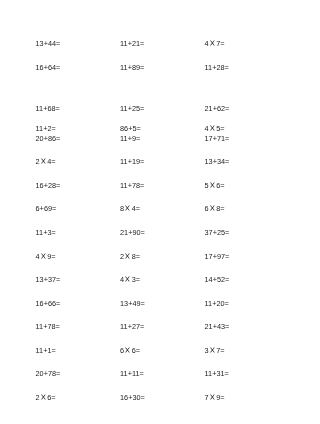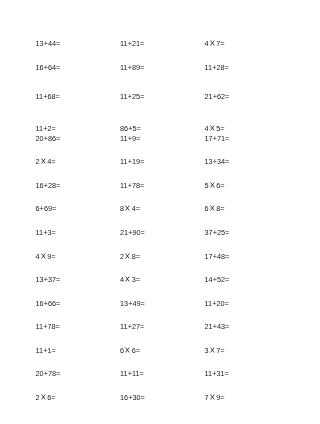--- a/index.html
+++ b/index.html
@@ -12,21 +12,21 @@
            color:#222222;}
   
   .op[data-op="multiply"]{display:inline-block;width:7.65px;text-align:center;
            font-family:"DejaVu Sans",sans-serif;font-size:6.6px;
            transform:translate(-0.42px,-0.55px) scale(1.14,1.45);transform-origin:50% 50%;}
   .c1{left:35.55px}
   .c2{left:120.05px}
   .c3{left:204.55px}
   .r1{top:38.45px}
   .r2{top:62.02px}
-  .r3{top:91px}
+  .r3{top:103px}
   .r4{top:123px}
   .r5{top:132.73px}
   .r6{top:156.30px}
   .r7{top:179.87px}
   .r8{top:203.44px}
   .r9{top:227.01px}
   .r10{top:250.58px}
   .r11{top:274.15px}
   .r12{top:297.72px}
   .r13{top:321.29px}
@@ -60,21 +60,21 @@
   <div class="problem r7 c2"><span class="num">11</span><span class="op" data-op="add">+</span><span class="num">78</span><span class="eq">=</span></div>
   <div class="problem r7 c3"><span class="num">5</span><span class="op" data-op="multiply">×</span><span class="num">6</span><span class="eq">=</span></div>
   <div class="problem r8 c1"><span class="num">6</span><span class="op" data-op="add">+</span><span class="num">69</span><span class="eq">=</span></div>
   <div class="problem r8 c2"><span class="num">8</span><span class="op" data-op="multiply">×</span><span class="num">4</span><span class="eq">=</span></div>
   <div class="problem r8 c3"><span class="num">6</span><span class="op" data-op="multiply">×</span><span class="num">8</span><span class="eq">=</span></div>
   <div class="problem r9 c1"><span class="num">11</span><span class="op" data-op="add">+</span><span class="num">3</span><span class="eq">=</span></div>
   <div class="problem r9 c2"><span class="num">21</span><span class="op" data-op="add">+</span><span class="num">90</span><span class="eq">=</span></div>
   <div class="problem r9 c3"><span class="num">37</span><span class="op" data-op="add">+</span><span class="num">25</span><span class="eq">=</span></div>
   <div class="problem r10 c1"><span class="num">4</span><span class="op" data-op="multiply">×</span><span class="num">9</span><span class="eq">=</span></div>
   <div class="problem r10 c2"><span class="num">2</span><span class="op" data-op="multiply">×</span><span class="num">8</span><span class="eq">=</span></div>
-  <div class="problem r10 c3"><span class="num">17</span><span class="op" data-op="add">+</span><span class="num">48</span><span class="eq">=</span></div>
+  <div class="problem r10 c3"><span class="num">17</span><span class="op" data-op="add">+</span><span class="num">97</span><span class="eq">=</span></div>
   <div class="problem r11 c1"><span class="num">13</span><span class="op" data-op="add">+</span><span class="num">37</span><span class="eq">=</span></div>
   <div class="problem r11 c2"><span class="num">4</span><span class="op" data-op="multiply">×</span><span class="num">3</span><span class="eq">=</span></div>
   <div class="problem r11 c3"><span class="num">14</span><span class="op" data-op="add">+</span><span class="num">52</span><span class="eq">=</span></div>
   <div class="problem r12 c1"><span class="num">16</span><span class="op" data-op="add">+</span><span class="num">66</span><span class="eq">=</span></div>
   <div class="problem r12 c2"><span class="num">13</span><span class="op" data-op="add">+</span><span class="num">49</span><span class="eq">=</span></div>
   <div class="problem r12 c3"><span class="num">11</span><span class="op" data-op="add">+</span><span class="num">20</span><span class="eq">=</span></div>
   <div class="problem r13 c1"><span class="num">11</span><span class="op" data-op="add">+</span><span class="num">78</span><span class="eq">=</span></div>
   <div class="problem r13 c2"><span class="num">11</span><span class="op" data-op="add">+</span><span class="num">27</span><span class="eq">=</span></div>
   <div class="problem r13 c3"><span class="num">21</span><span class="op" data-op="add">+</span><span class="num">43</span><span class="eq">=</span></div>
   <div class="problem r14 c1"><span class="num">11</span><span class="op" data-op="add">+</span><span class="num">1</span><span class="eq">=</span></div>

